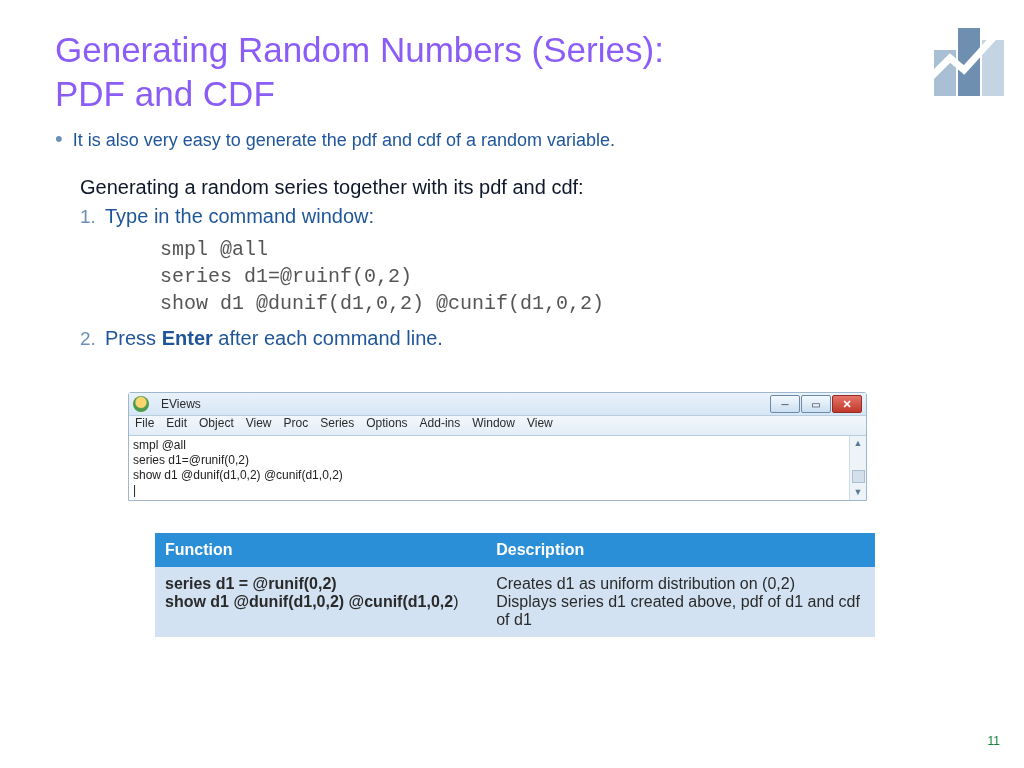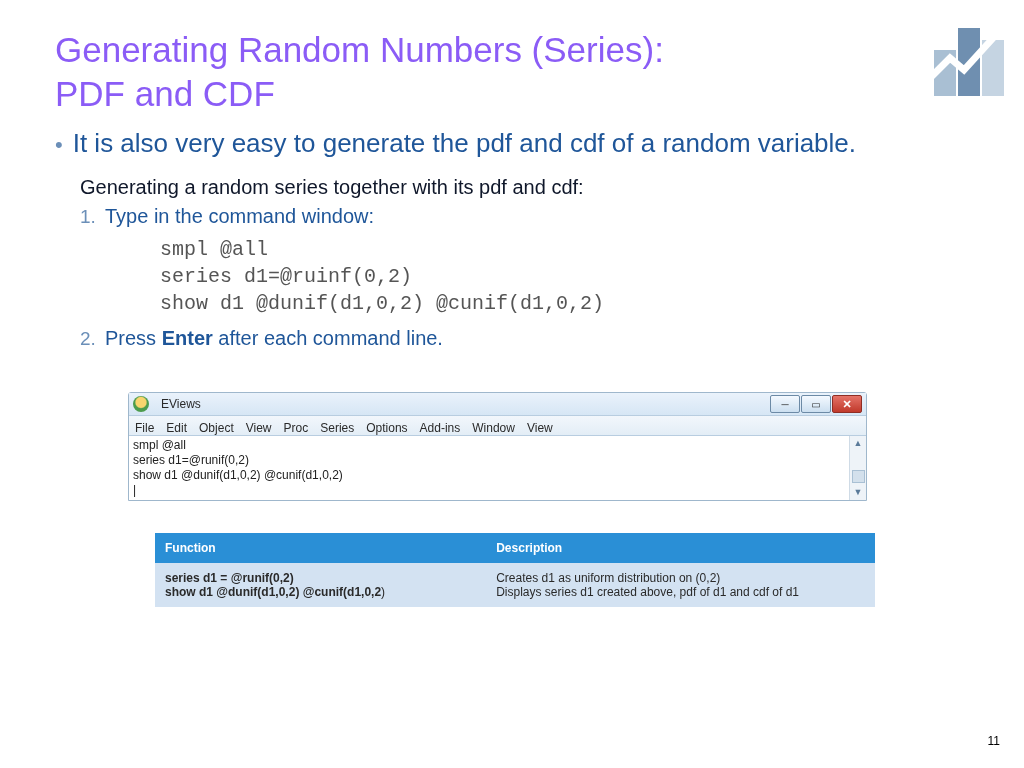--- a/index.html
+++ b/index.html
@@ -34,21 +34,21 @@
     display: flex;
     align-items: baseline;
   }
   .bullet-dot {
     color: #6b8fb8;
     font-size: 22px;
     margin-right: 10px;
     line-height: 1;
   }
   .bullet-text {
-    font-size: 26px;
+    font-size: 18px;
     color: #1f5699;
   }
   .subheading {
     position: absolute;
     left: 80px;
     top: 176px;
     font-size: 20px;
     color: #0f172a;
   }
   .num-list {
@@ -129,21 +129,21 @@
     color: #fff;
     font-weight: bold;
     font-size: 11px;
     margin-right: 4px;
   }
   .ev-menubar {
     height: 20px;
     background: linear-gradient(#f2f7fc, #e3edf6);
     border-bottom: 1px solid #b8cde0;
     display: flex;
-    align-items: flex-end;
+    align-items: flex-start;
     padding-left: 6px;
     gap: 12px;
     font-size: 12px;
     color: #2a2a2a;
   }
   .ev-cmdarea {
     position: relative;
     background: #fff;
     font-family: Arial, sans-serif;
     font-size: 12px;
@@ -174,21 +174,21 @@
     border: 1px solid #a9c0d4;
     margin-bottom: 2px;
   }
 
   .func-table {
     position: absolute;
     left: 155px;
     top: 533px;
     width: 720px;
     border-collapse: collapse;
-    font-size: 12px;
+    font-size: 16px;
   }
   .func-table th {
     background: #2a8fd6;
     color: #fff;
     text-align: left;
     font-weight: bold;
     padding: 8px 10px;
   }
   .func-table td {
     background: #d3e2f2;
@@ -199,21 +199,21 @@
   .func-table td.fn {
     font-weight: bold;
   }
   .func-table td.fn .close-paren { font-weight: normal; }
 
   .page-num {
     position: absolute;
     right: 24px;
     bottom: 20px;
     font-size: 12px;
-    color: #000000;
+    color: #15803d;
   }
 </style>
 </head>
 <body>
 
 <div class="title">
   <span>Generating Random Numbers (Series):</span><br>
   <span>PDF and CDF</span>
 </div>
 

